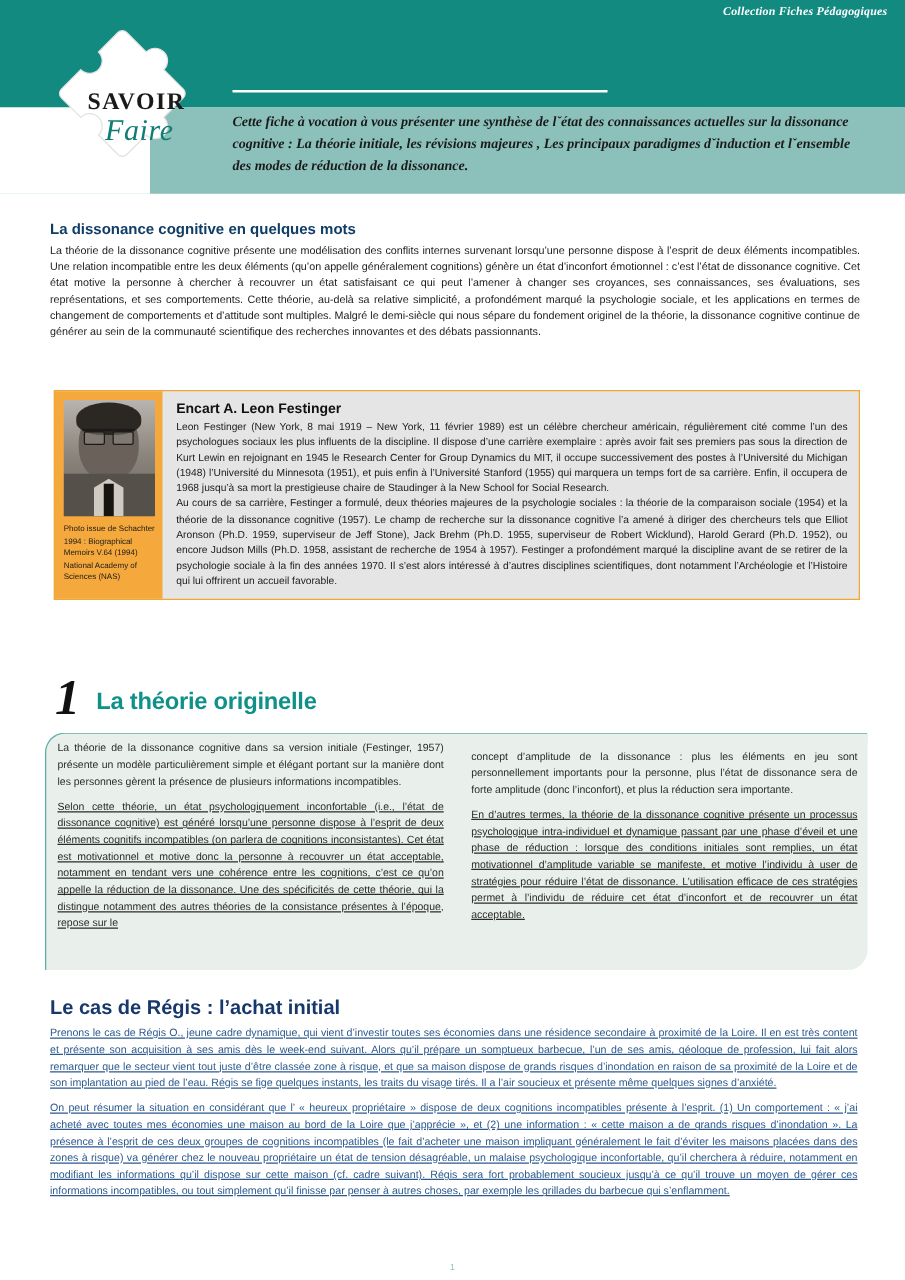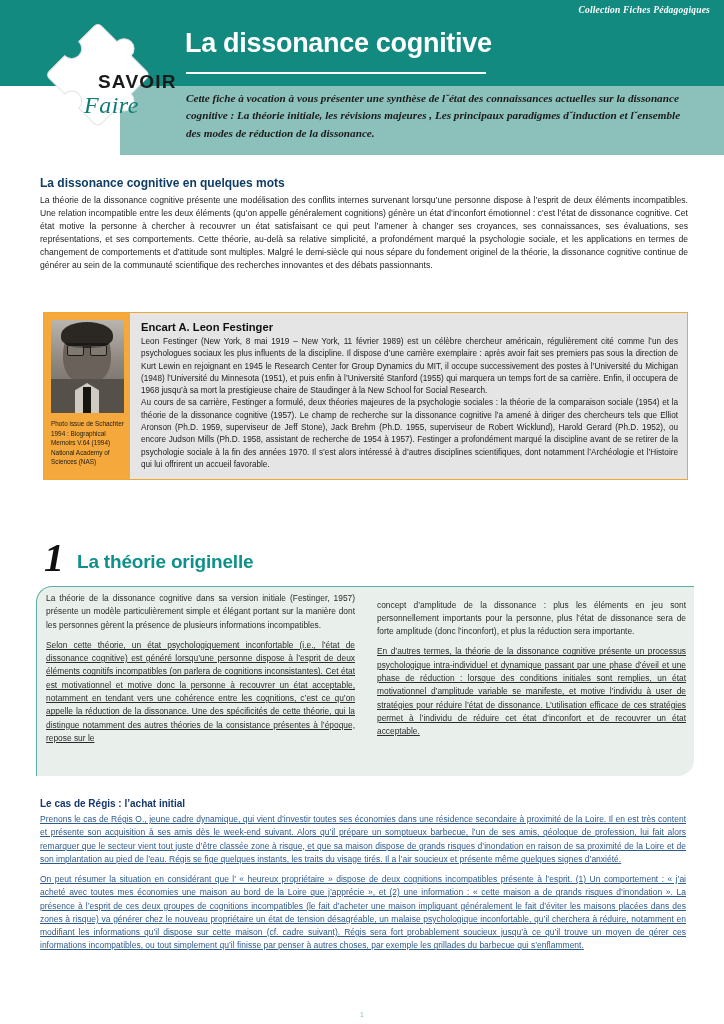--- a/index.html
+++ b/index.html
@@ -96,22 +96,21 @@
   }
   .logo-wrap svg { display: block; }
   .logo-savoir {
     position: absolute;
     top: 57px;
     left: 48px;
     font-size: 19px;
     font-weight: bold;
     color: #1a1a1a;
     letter-spacing: 1.2px;
-    font-family: Liberation Sans, sans-serif;
-    margin-left: 28px;
+    font-family: Liberation Serif, serif;
   }
   .logo-faire {
     position: absolute;
     top: 78px;
     left: 62px;
     font-size: 24px;
     color: #0e7d74;
     font-style: italic;
     font-family: "Liberation Serif", serif;
     letter-spacing: 0.5px;
@@ -300,21 +299,21 @@
   .sec1-p:last-child { margin-bottom: 0; text-decoration: underline; }
 
   
   .sec-regis {
     position: absolute;
     top: 798px;
     left: 40px;
     width: 650px;
   }
   .regis-head {
-    font-size: 10px;
+    font-size: 16px;
     font-weight: bold;
     color: #17386b;
     margin: 0 0 4px 0;
   }
   .regis-p {
     font-size: 8.5px;
     line-height: 1.56;
     color: #2d5a8e;
     text-align: justify;
     margin: 0 4px 7px 0;
@@ -333,21 +332,20 @@
 </style>
 </head>
 <body>
 
 <div class="header">
   <div class="header-teal-top"></div>
   <div class="header-teal-light"></div>
   <div class="header-left-white"></div>
 
   <div class="collection-label">Collection Fiches Pédagogiques</div>
-  <div class="main-title">La dissonance cognitive</div>
   <div class="title-rule"></div>
   <div class="header-desc">Cette fiche à vocation à vous présenter une synthèse de lˇétat des connaissances actuelles sur la dissonance cognitive : La théorie initiale, les révisions majeures , Les principaux paradigmes dˇinduction et lˇensemble des modes de réduction de la dissonance.</div>
 
   <div class="logo-wrap">
     <svg width="160" height="140" viewBox="0 0 160 140">
       <g transform="rotate(45 78 70)">
         <path d="M38 28 h22 a10 10 0 0 1 20 0 h22 a5 5 0 0 1 5 5 v22 a10 10 0 0 1 0 20 v22 a5 5 0 0 1 -5 5 h-22 a10 10 0 0 0 -20 0 h-22 a5 5 0 0 1 -5 -5 v-22 a10 10 0 0 0 0 -20 v-22 a5 5 0 0 1 5 -5 z" fill="#ffffff" stroke="#e2e2e2" stroke-width="1"></path>
       </g>
     </svg>
     <div class="logo-savoir">SAVOIR</div>

